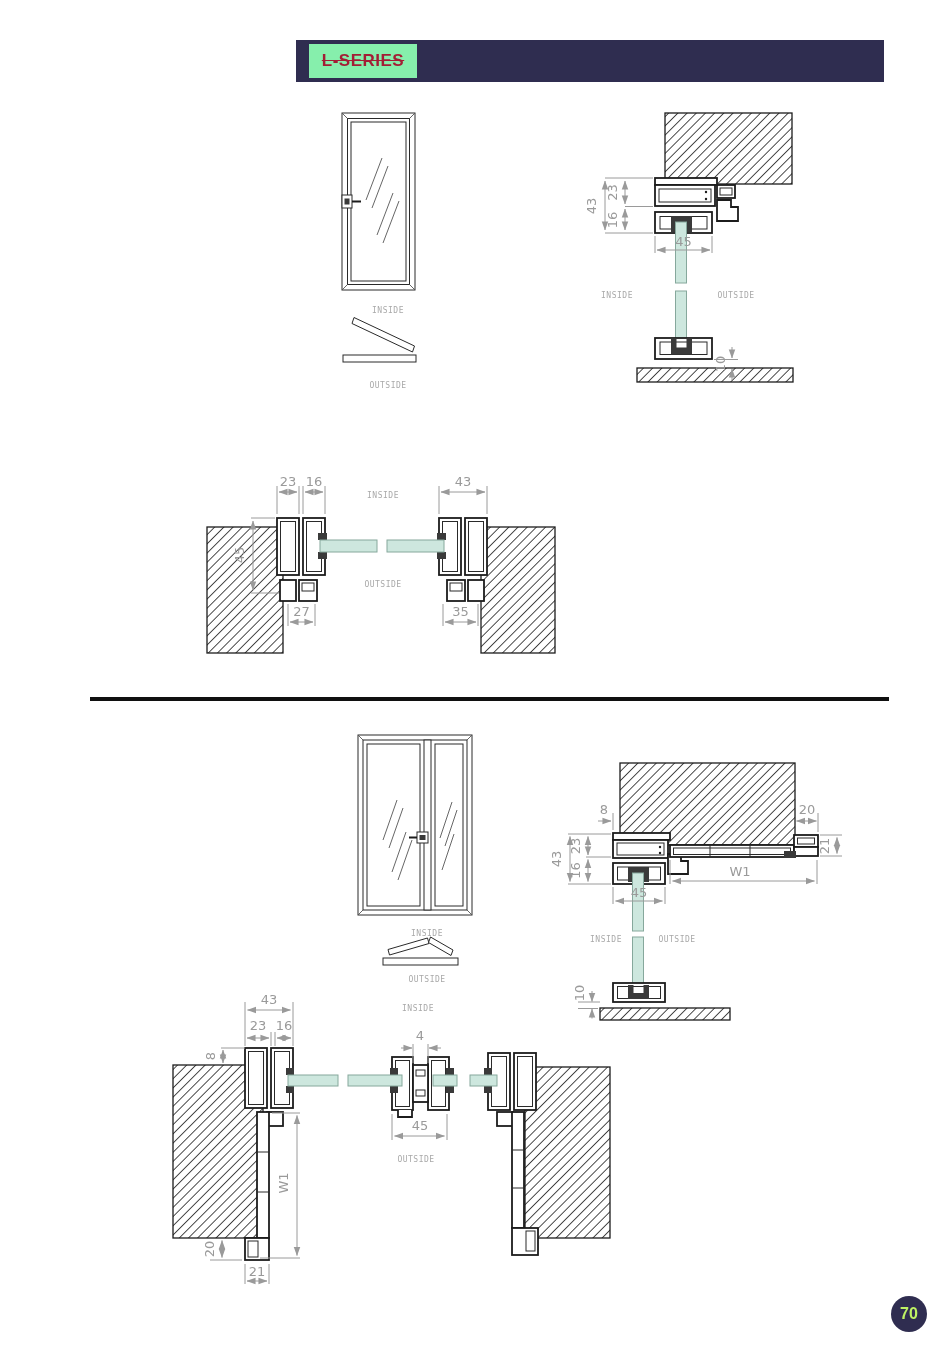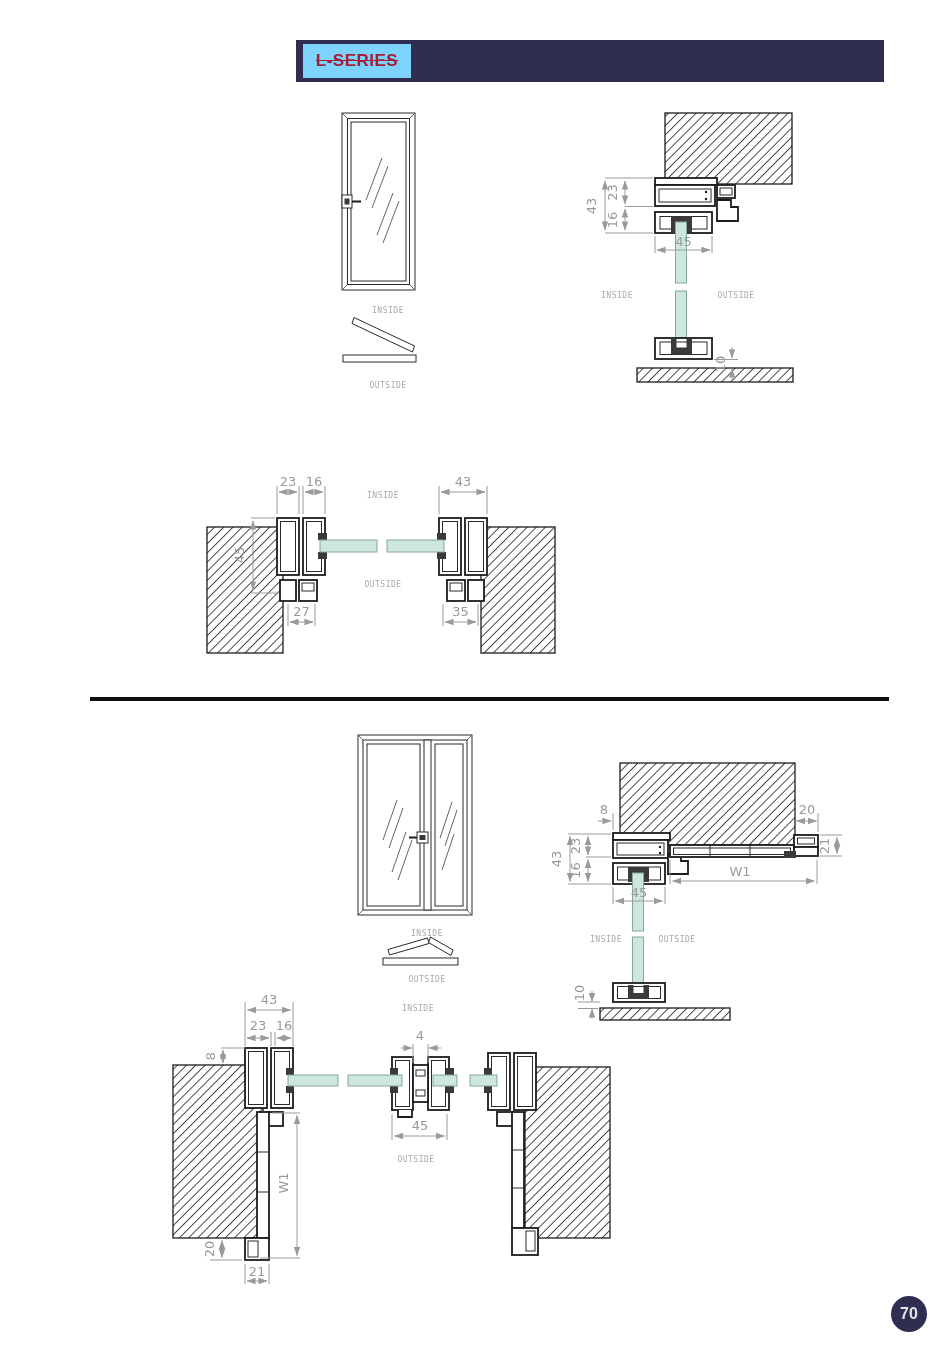--- a/index.html
+++ b/index.html
@@ -1,29 +1,29 @@
 <!DOCTYPE html>
 <html><head>
 <meta charset="utf-8">
 <style>
   html,body { margin:0; padding:0; background:#fff; }
   .page { position:relative; width:930px; height:1346px; background:#fff; overflow:hidden;
           font-family:"Liberation Sans", sans-serif; }
   .header { position:absolute; left:296px; top:40px; width:588px; height:42px;
             background:#2f2d50; display:flex; align-items:center; }
-  .series-box { margin-left:7px; width:108px; height:34px; background:#7dd3fc;
+  .series-box { margin-left:13px; width:108px; height:34px; background:#86efac;
                 display:flex; align-items:center; justify-content:center; }
   .series-text { color:#a31e35; font-weight:bold; font-size:17px; letter-spacing:.5px;
                  text-decoration:line-through; }
   .header-title { margin-left:16px; white-space:nowrap; font-size:18.5px; color:#fff; }
   .t-bold { font-weight:bold; }
   .t-reg  { color:#d7d7de; margin-left:5px; }
   .divider { position:absolute; left:90px; top:697px; width:799px; height:4px; background:#101010; }
   .page-badge { position:absolute; left:891px; top:1296px; width:36px; height:36px;
-                border-radius:50%; background:#2f2d50; color:#e5e5e5; display:flex;
+                border-radius:50%; background:#2f2d50; color:#bef264; display:flex;
                 align-items:center; justify-content:center; font-size:16px; font-weight:bold;text-align:right; }
   .draw { position:absolute; }
   svg { display:block; overflow:visible; }
   .pf  { fill:#fff; stroke:#1c1c1c; stroke-width:1.8; }
   .pf2 { fill:#fff; stroke:#2a2a2a; stroke-width:1; }
   .thin{ stroke:#555; stroke-width:.9; fill:none; }
   .dk  { fill:#3a3a3a; stroke:none; }
   .gl  { fill:#cde7de; stroke:#86a89c; stroke-width:1; }
   .wall{ stroke:#1c1c1c; stroke-width:1.3; }
   .dl  { stroke:#9a9a9a; stroke-width:1; fill:none; }

